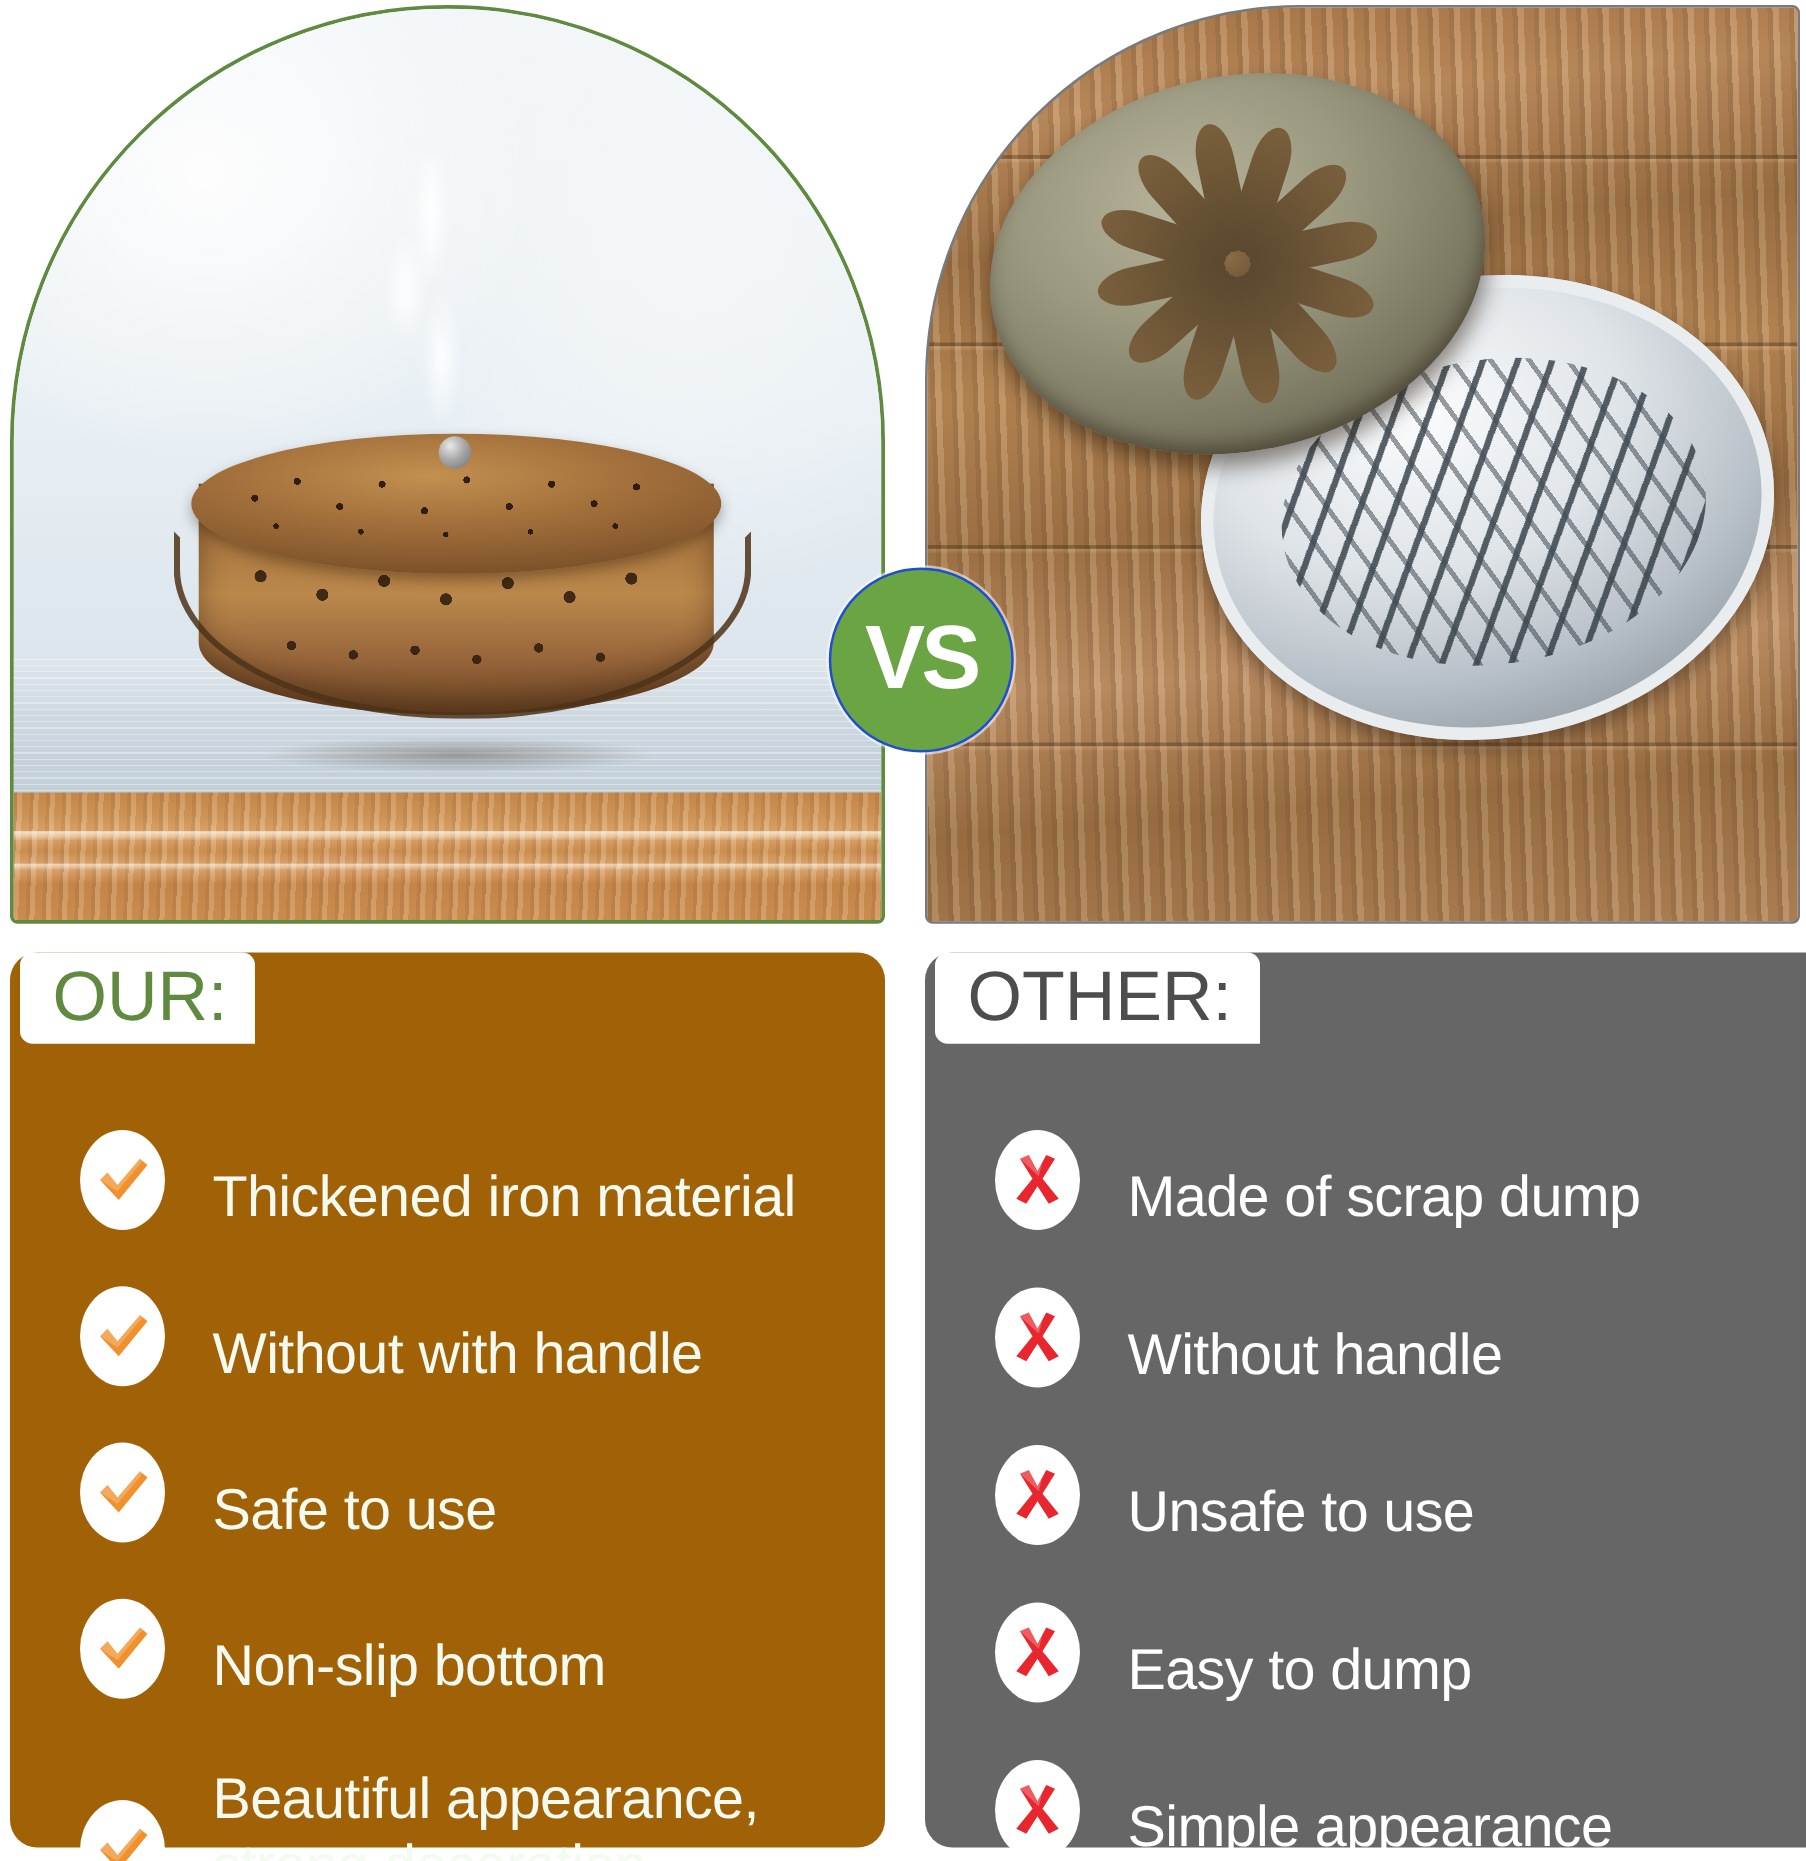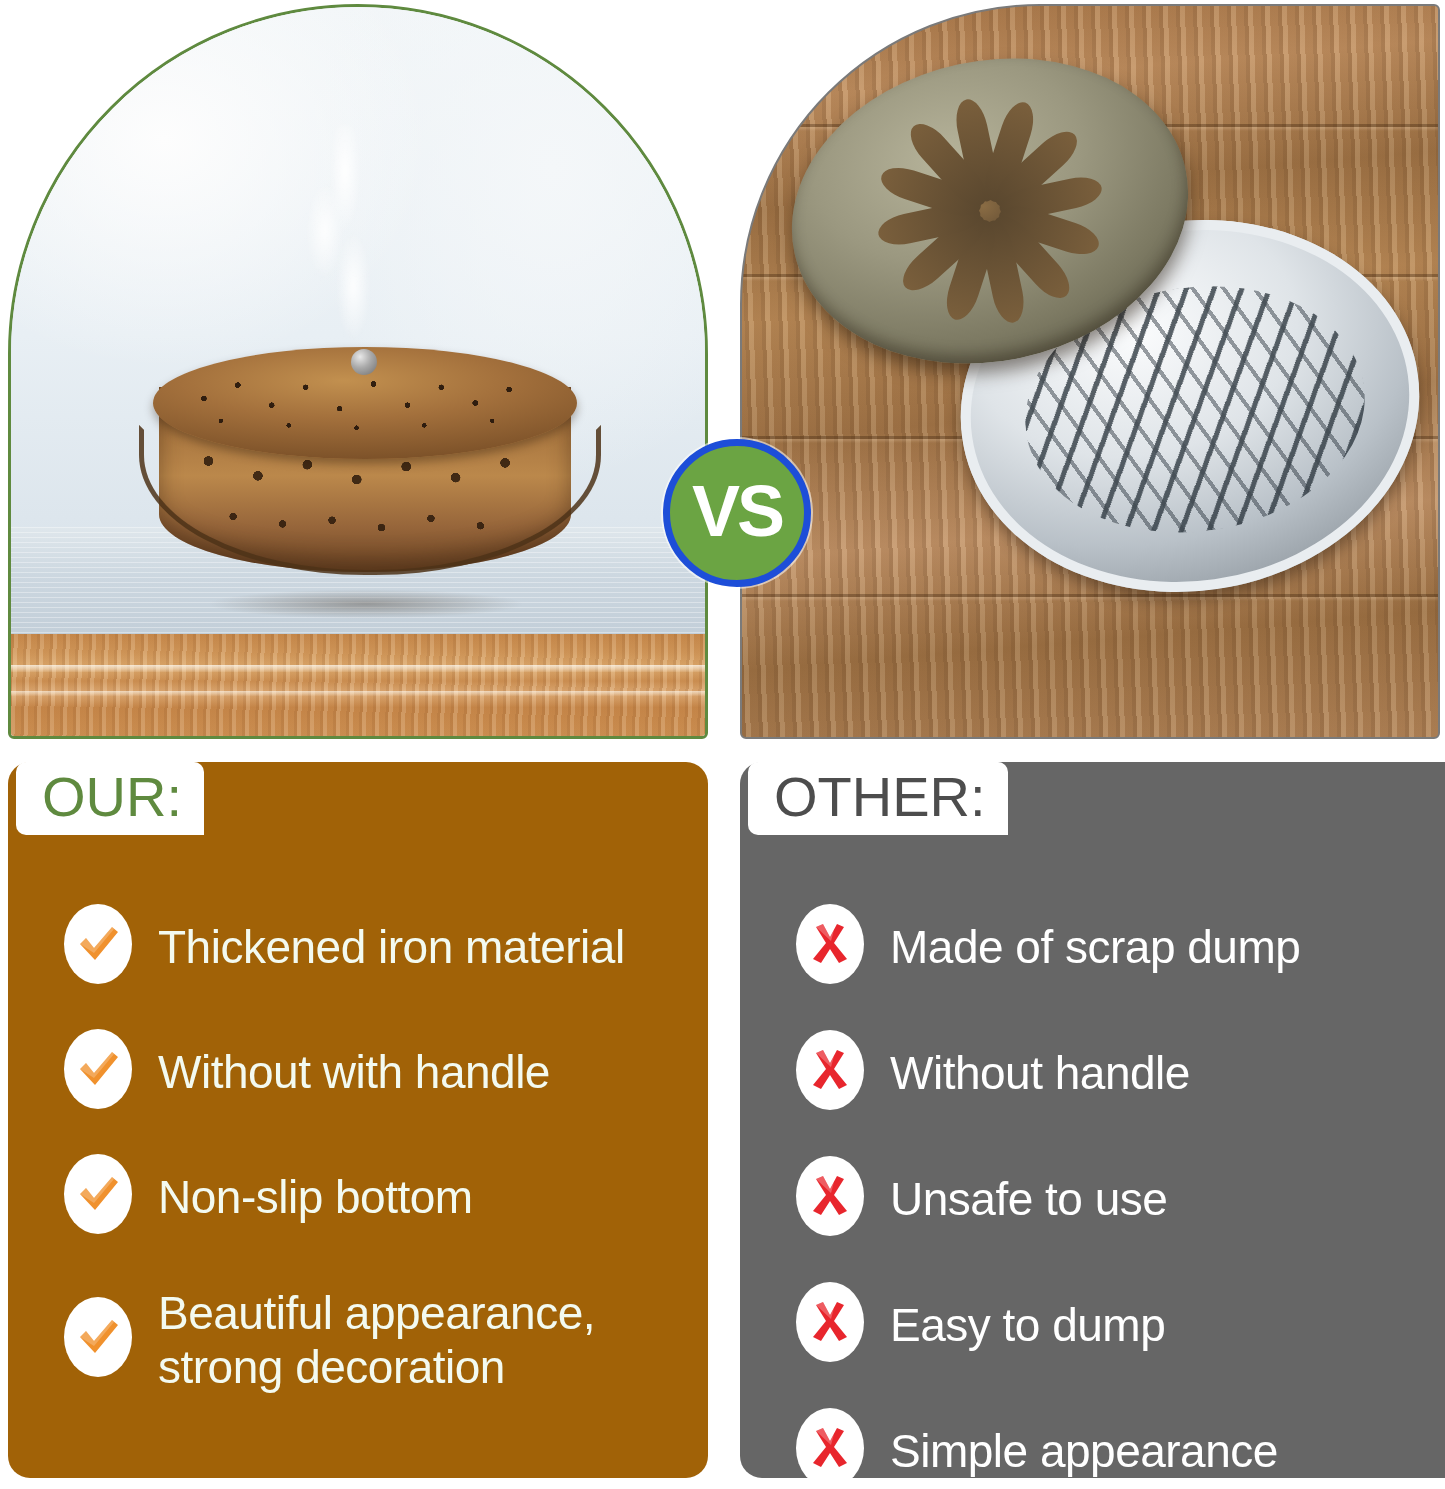--- a/index.html
+++ b/index.html
@@ -210,25 +210,25 @@
   }
   .lid-center{
     position:absolute; left:50%; top:50%; width: 54px; height: 40px;
     margin-left:-27px; margin-top:-20px; border-radius:50%;
     background: radial-gradient(ellipse at 40% 35%, #8a6c44 0%, #5c4830 100%);
   }
 
   
   .vs-badge{
     position:absolute;
-    left: 663px; top: 439px;
+    left: 663px; top: 454px;
     width: 148px; height: 148px;
     border-radius: 50%;
     background: #6ba443;
-    border: 7px solid #1d4ed8;
+    border: 2px solid #1d4ed8;
     box-sizing: border-box;
     display:flex; align-items:center; justify-content:center;
     z-index: 20;
     box-shadow: 0 0 0 2px rgba(255,255,255,.55);
   }
   .vs-badge span{
     color:#ffffff;
     font-size: 72px;
     font-weight: 700;
     letter-spacing: -3px;
@@ -275,23 +275,24 @@
   .tag-other span{ color:#4d4d4d; }
 
   .feature-list{
     position:absolute;
     left: 56px;
     top: 140px;
     right: 18px;
   }
   .feature-item{
     display:flex;
-    align-items: center;
+    align-items: flex-end;
     margin-bottom: 38px;
     min-height: 78px;
+    gap: 12px;
   }
   .feature-item:last-child{ margin-bottom: 0; }
 
   .icon-badge{
     flex: 0 0 auto;
     width: 68px; height: 80px;
     border-radius: 50%;
     background:#ffffff;
     display:flex; align-items:center; justify-content:center;
     margin-right: 26px;
@@ -387,20 +388,29 @@
         </div>
         <div class="feature-text">Without with handle</div>
       </div>
       <div class="feature-item">
         <div class="icon-badge">
           <svg width="50" height="50" viewBox="0 0 50 50" aria-hidden="true">
             <path d="M7 25 L13 19 L21 29 L39 8 L45 13 L22 41 Z" fill="#f0912d"></path>
             <path d="M7 25 L13 19 L21 29 L39 8 L41 10 L21 34 Z" fill="#ffffff" opacity="0.22"></path>
           </svg>
         </div>
+        <div class="feature-text">Safe to use</div>
+      </div>
+      <div class="feature-item">
+        <div class="icon-badge">
+          <svg width="50" height="50" viewBox="0 0 50 50" aria-hidden="true">
+            <path d="M7 25 L13 19 L21 29 L39 8 L45 13 L22 41 Z" fill="#f0912d"></path>
+            <path d="M7 25 L13 19 L21 29 L39 8 L41 10 L21 34 Z" fill="#ffffff" opacity="0.22"></path>
+          </svg>
+        </div>
         <div class="feature-text">Non-slip bottom</div>
       </div>
       <div class="feature-item">
         <div class="icon-badge">
           <svg width="50" height="50" viewBox="0 0 50 50" aria-hidden="true">
             <path d="M7 25 L13 19 L21 29 L39 8 L45 13 L22 41 Z" fill="#f0912d"></path>
             <path d="M7 25 L13 19 L21 29 L39 8 L41 10 L21 34 Z" fill="#ffffff" opacity="0.22"></path>
           </svg>
         </div>
         <div class="feature-text">Beautiful appearance,

